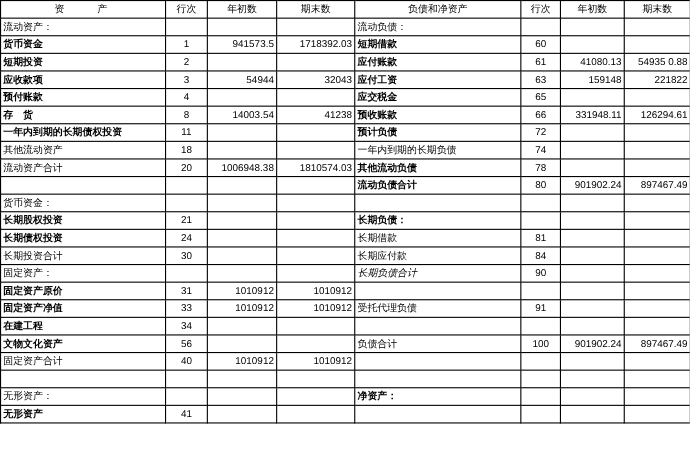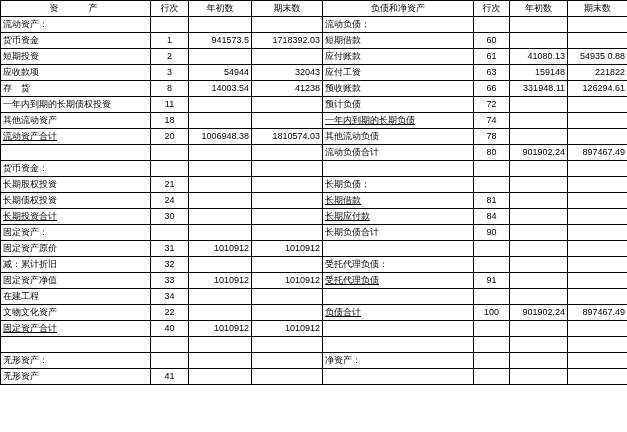--- a/index.html
+++ b/index.html
@@ -56,23 +56,23 @@
     text-align: right;
     padding-right: 3px;
   }
   .ctr {
     text-align: center;
   }
   .lbl {
     text-align: left;
     margin-left: 43px;
   }
-  .ind1 { padding-left: 8px; }
-  .ind2 { padding-left: 16px; text-decoration: underline; }
-  .ind3 { padding-left: 24px; }
+  .ind1 { padding-left: 8px; font-weight: bold; }
+  .ind2 { padding-left: 16px; }
+  .ind3 { padding-left: 24px; font-style: italic; }
   .bottom-note {
     position: absolute;
     right: 2px;
     bottom: -2px;
     font-size: 8px;
     color: #555;
   }
 </style>
 </head>
 <body>
@@ -134,20 +134,30 @@
           <td class="lbl ind1">应收款项</td>
           <td class="ctr">3</td>
           <td class="num">54944</td>
           <td class="num">32043</td>
           <td class="lbl ind1">应付工资</td>
           <td class="ctr">63</td>
           <td class="num">159148</td>
           <td class="num">221822</td>
         </tr>
         <tr>
+          <td class="lbl ind1">预付账款</td>
+          <td class="ctr">4</td>
+          <td class="num"></td>
+          <td class="num"></td>
+          <td class="lbl ind1">应交税金</td>
+          <td class="ctr">65</td>
+          <td class="num"></td>
+          <td class="num"></td>
+        </tr>
+        <tr>
           <td class="lbl ind1">存　货</td>
           <td class="ctr">8</td>
           <td class="num">14003.54</td>
           <td class="num">41238</td>
           <td class="lbl ind1">预收账款</td>
           <td class="ctr">66</td>
           <td class="num">331948.11</td>
           <td class="num">126294.61</td>
         </tr>
         <tr>
@@ -244,30 +254,20 @@
           <td class="lbl ind1">固定资产原价</td>
           <td class="ctr">31</td>
           <td class="num">1010912</td>
           <td class="num">1010912</td>
           <td class="lbl"></td>
           <td class="ctr"></td>
           <td class="num"></td>
           <td class="num"></td>
         </tr>
         <tr>
-          <td class="lbl ind1">减：累计折旧</td>
-          <td class="ctr">32</td>
-          <td class="num"></td>
-          <td class="num"></td>
-          <td class="lbl ind1">受托代理负债：</td>
-          <td class="ctr"></td>
-          <td class="num"></td>
-          <td class="num"></td>
-        </tr>
-        <tr>
           <td class="lbl ind1">固定资产净值</td>
           <td class="ctr">33</td>
           <td class="num">1010912</td>
           <td class="num">1010912</td>
           <td class="lbl ind2">受托代理负债</td>
           <td class="ctr">91</td>
           <td class="num"></td>
           <td class="num"></td>
         </tr>
         <tr>
@@ -275,21 +275,21 @@
           <td class="ctr">34</td>
           <td class="num"></td>
           <td class="num"></td>
           <td class="lbl"></td>
           <td class="ctr"></td>
           <td class="num"></td>
           <td class="num"></td>
         </tr>
         <tr>
           <td class="lbl ind1">文物文化资产</td>
-          <td class="ctr">22</td>
+          <td class="ctr">56</td>
           <td class="num"></td>
           <td class="num"></td>
           <td class="lbl ind2">负债合计</td>
           <td class="ctr">100</td>
           <td class="num">901902.24</td>
           <td class="num">897467.49</td>
         </tr>
         <tr>
           <td class="lbl ind2">固定资产合计</td>
           <td class="ctr">40</td>

